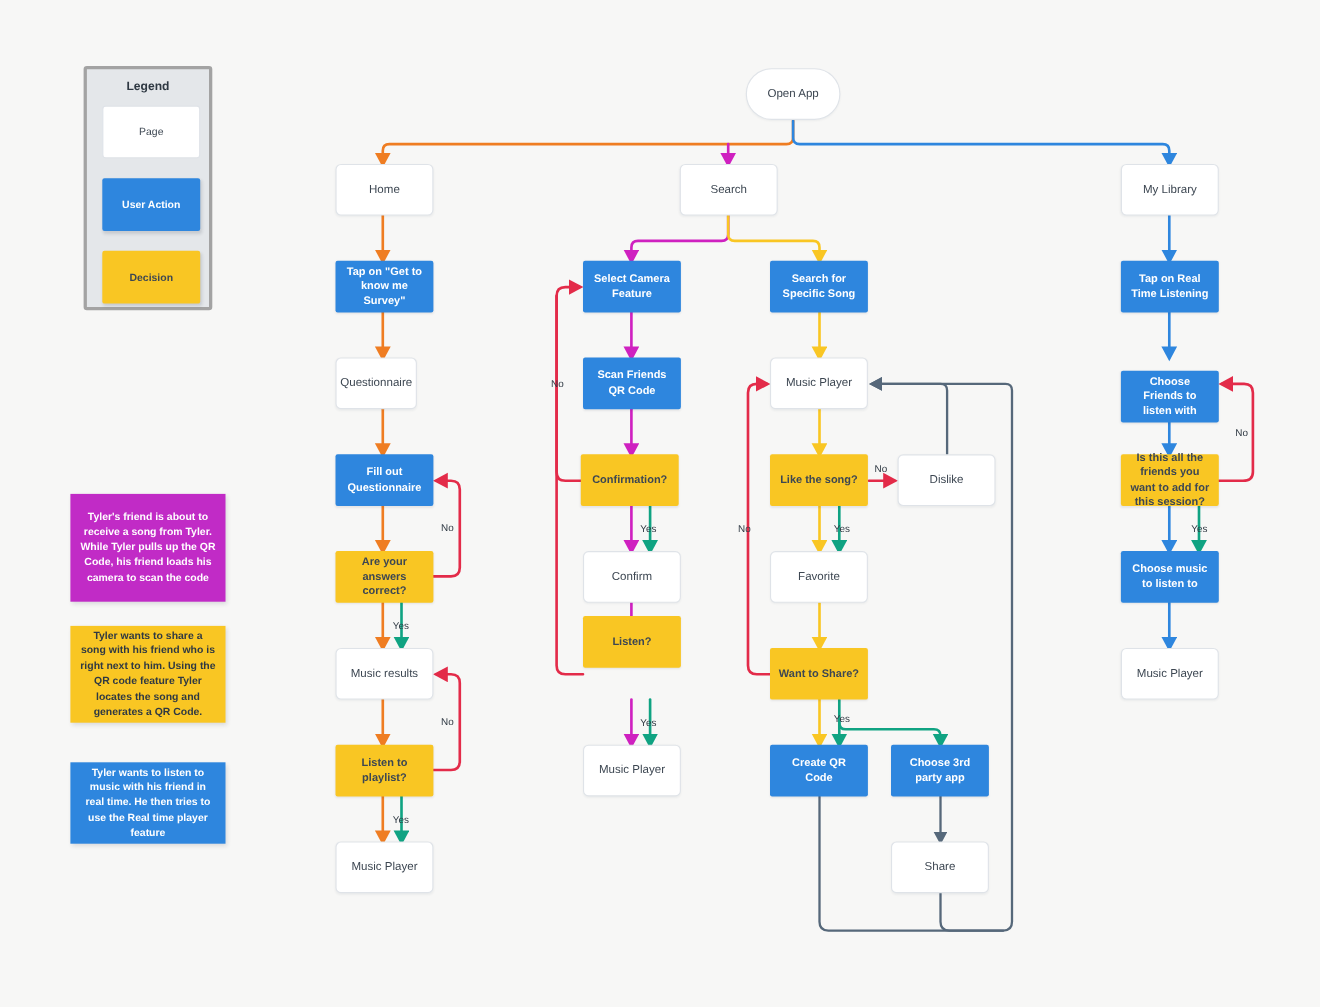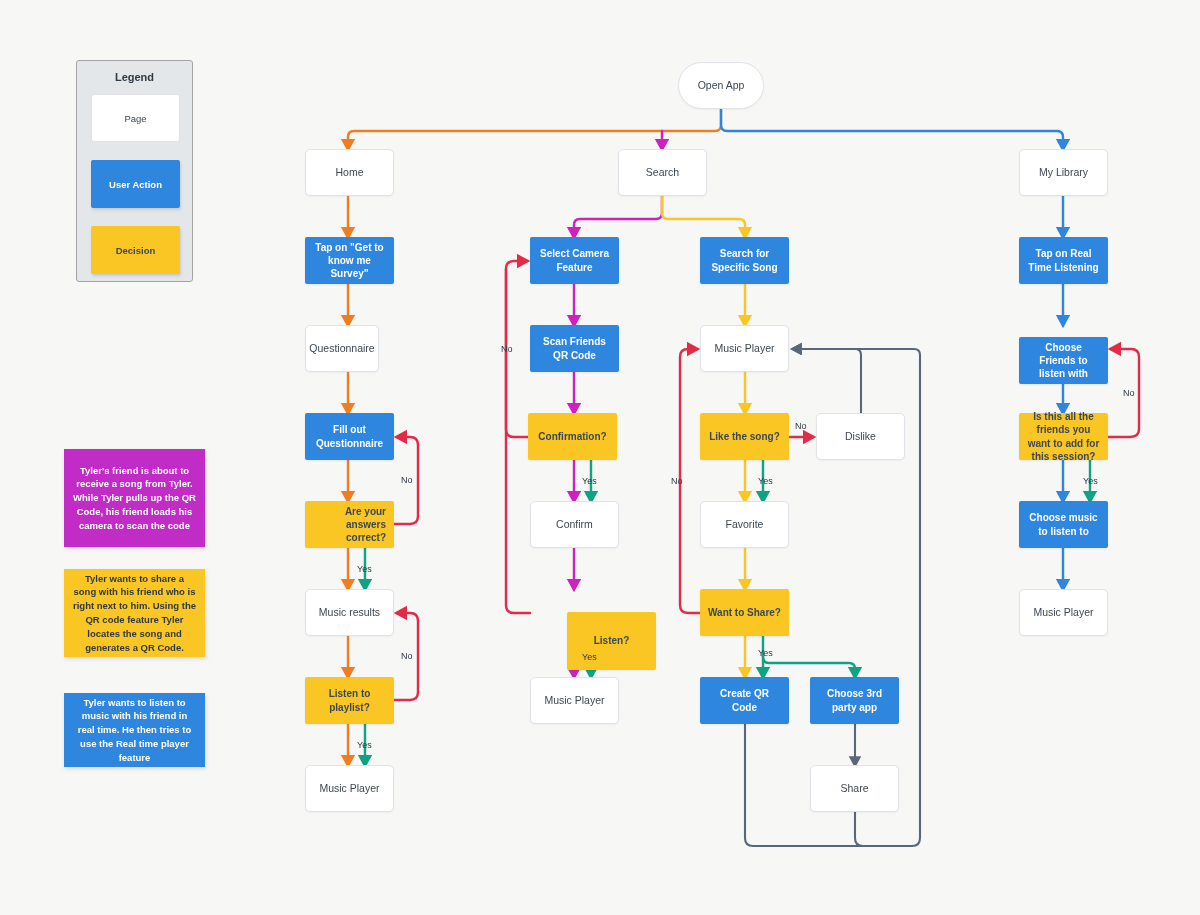--- a/index.html
+++ b/index.html
@@ -45,21 +45,21 @@
     color:#3d4752;
     font-size:10px;
     font-weight:bold;
     border-radius:2px;
     box-shadow:0 1px 2px rgba(20,30,50,.08);
   }
 
   
   #legend{
     position:absolute;left:76px;top:60px;width:117px;height:222px;
-    background:#e4e7ea;border:1px solid #a3a3a3;border-radius:3px;
+    background:#e4e7ea;border:3px solid #a3a3a3;border-radius:3px;
     box-sizing:border-box;z-index:3;
   }
   #legend .legend-title{
     position:absolute;left:0;top:10px;width:100%;text-align:center;
     font-size:11px;font-weight:bold;color:#2f3943;
   }
   #legend .sw{
     position:absolute;left:14px;width:89px;height:48px;
     display:flex;align-items:center;justify-content:center;
     font-size:9.5px;box-sizing:border-box;
@@ -194,30 +194,30 @@
   <div class="note n1">Tyler's friend is about to receive a song from Tyler. While Tyler pulls up the QR Code, his friend loads his camera to scan the code</div>
   <div class="note n2">Tyler wants to share a song with his friend who is right next to him. Using the QR code feature Tyler locates the song and generates a QR Code.</div>
   <div class="note n3">Tyler wants to listen to music with his friend in real time. He then tries to use the Real time player feature</div>
 
   <div id="nodes">
       <div class="node page pill" style="left: 678px; top: 62px; width: 86px; height: 47px;">Open App</div>
       <div class="node page" style="left: 305px; top: 149px; width: 89px; height: 47px;">Home</div>
       <div class="node action" style="left: 305px; top: 237px; width: 89px; height: 47px;">Tap on "Get to know me Survey"</div>
       <div class="node page" style="left: 305px; top: 325px; width: 74px; height: 47px;">Questionnaire</div>
       <div class="node action" style="left: 305px; top: 413px; width: 89px; height: 47px;">Fill out Questionnaire</div>
-      <div class="node decision" style="left: 305px; top: 501px; width: 89px; height: 47px; text-align: right;">Are your answers correct?</div>
+      <div class="node decision" style="left: 305px; top: 501px; width: 89px; height: 47px;">Are your answers correct?</div>
       <div class="node page" style="left: 305px; top: 589px; width: 89px; height: 47px;">Music results</div>
       <div class="node decision" style="left: 305px; top: 677px; width: 89px; height: 47px;">Listen to playlist?</div>
       <div class="node page" style="left: 305px; top: 765px; width: 89px; height: 47px;">Music Player</div>
       <div class="node page" style="left: 618px; top: 149px; width: 89px; height: 47px;">Search</div>
       <div class="node action" style="left: 530px; top: 237px; width: 89px; height: 47px;">Select Camera Feature</div>
       <div class="node action" style="left: 530px; top: 325px; width: 89px; height: 47px;">Scan Friends QR Code</div>
       <div class="node decision" style="left: 528px; top: 413px; width: 89px; height: 47px;">Confirmation?</div>
       <div class="node page" style="left: 530px; top: 501px; width: 89px; height: 47px;">Confirm</div>
-      <div class="node decision" style="left: 530px; top: 612px; width: 89px; height: 58px; margin-left: 37px;">Listen?</div>
+      <div class="node decision" style="left: 530px; top: 560px; width: 89px; height: 47px;">Listen?</div>
       <div class="node page" style="left: 530px; top: 677px; width: 89px; height: 47px;">Music Player</div>
       <div class="node action" style="left: 700px; top: 237px; width: 89px; height: 47px;">Search for Specific Song</div>
       <div class="node page" style="left: 700px; top: 325px; width: 89px; height: 47px;">Music Player</div>
       <div class="node decision" style="left: 700px; top: 413px; width: 89px; height: 47px;">Like the song?</div>
       <div class="node page" style="left: 816px; top: 413px; width: 89px; height: 47px;">Dislike</div>
       <div class="node page" style="left: 700px; top: 501px; width: 89px; height: 47px;">Favorite</div>
       <div class="node decision" style="left: 700px; top: 589px; width: 89px; height: 47px;">Want to Share?</div>
       <div class="node action" style="left: 700px; top: 677px; width: 89px; height: 47px;">Create QR Code</div>
       <div class="node action" style="left: 810px; top: 677px; width: 89px; height: 47px;">Choose 3rd party app</div>
       <div class="node page" style="left: 810px; top: 765px; width: 89px; height: 47px;">Share</div>

